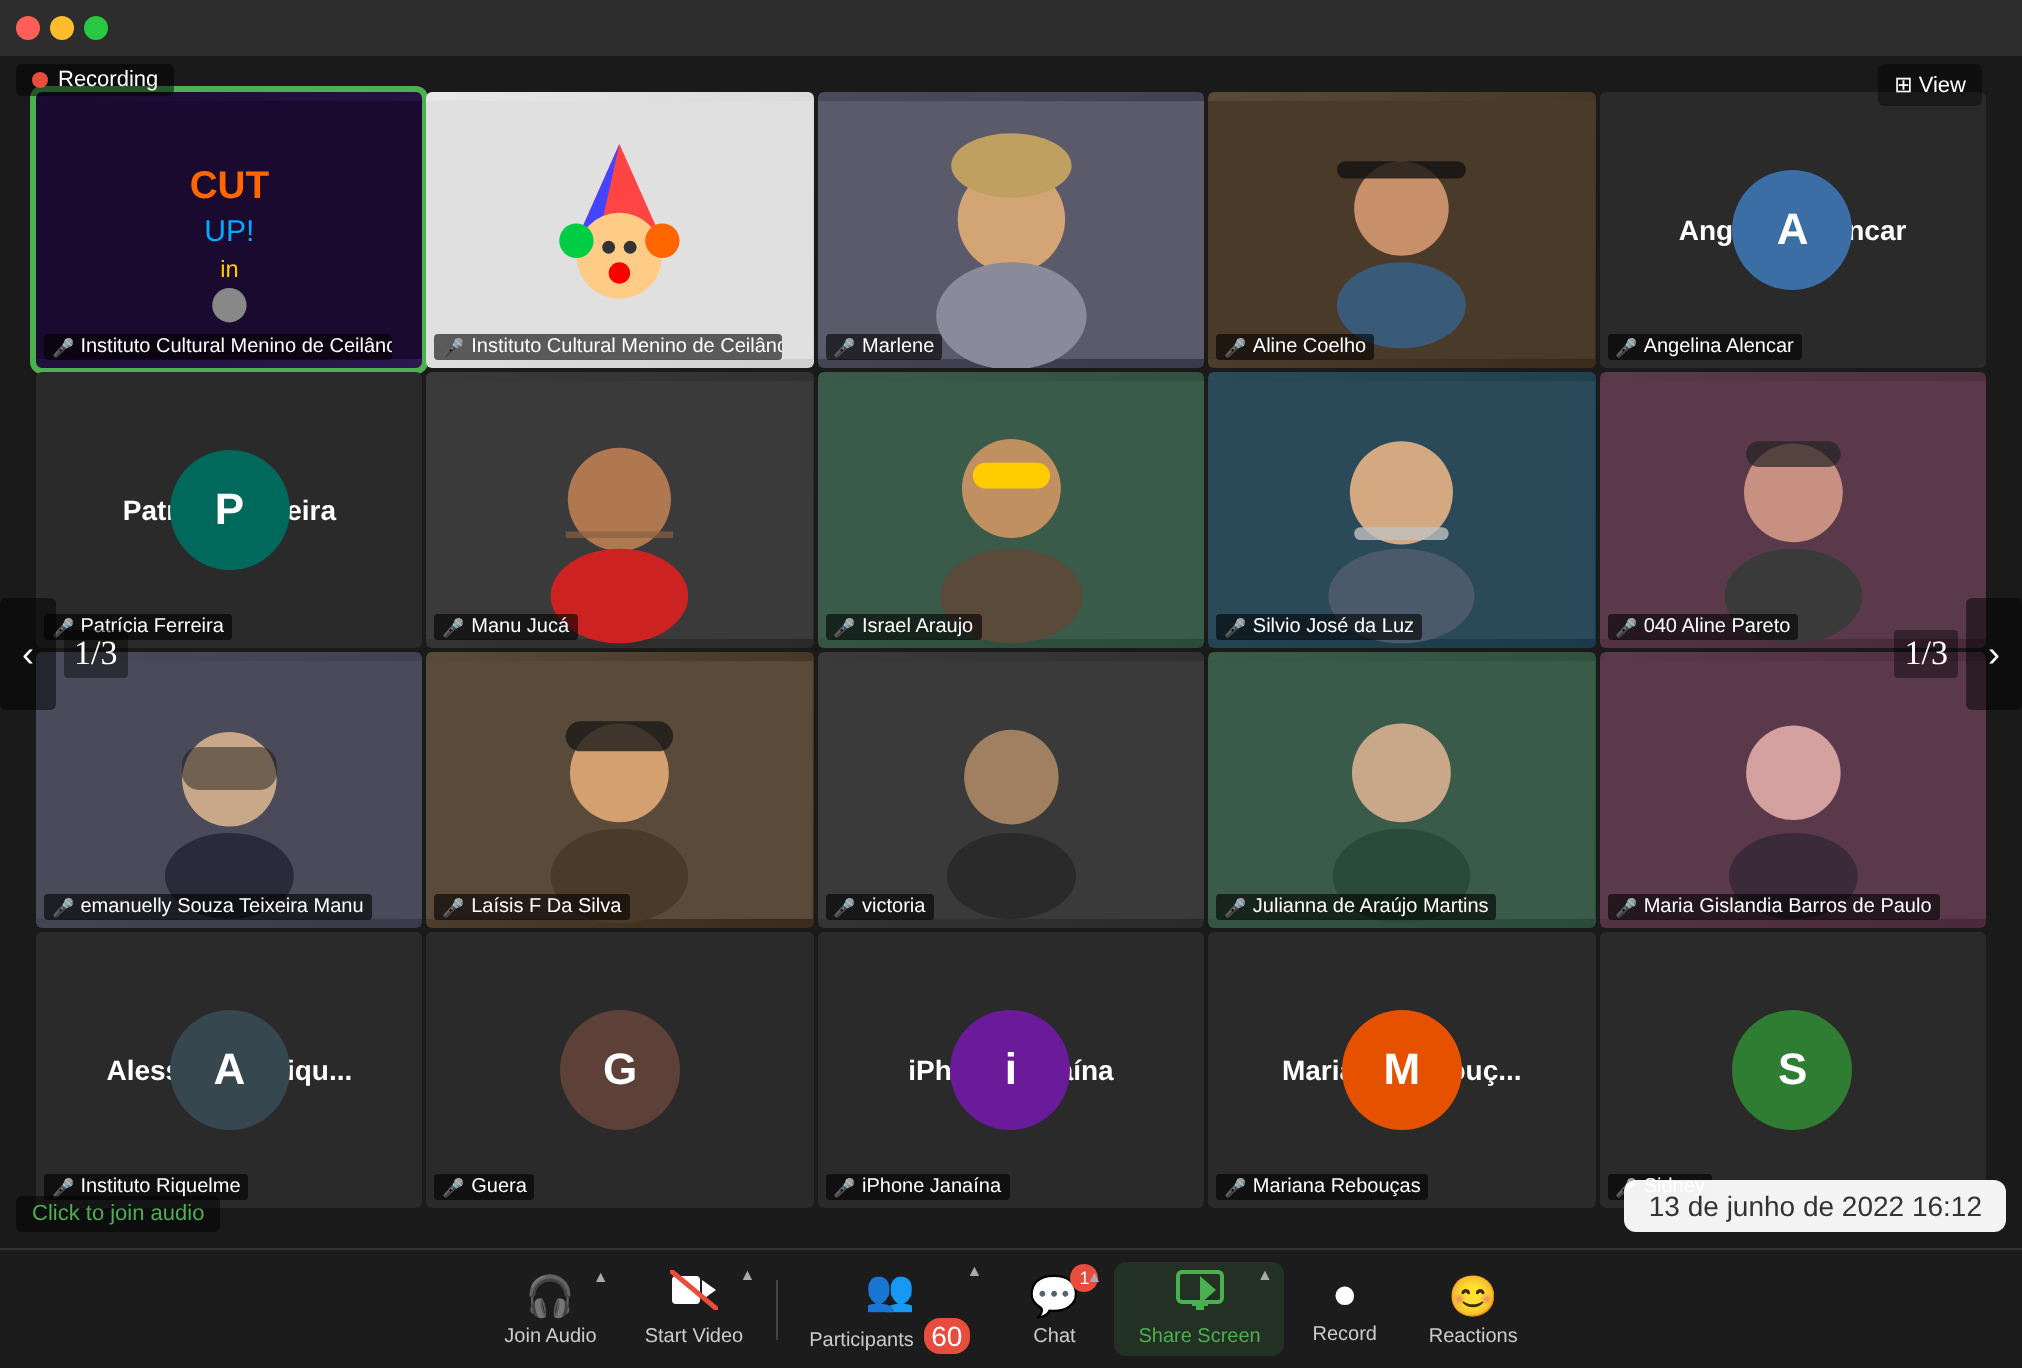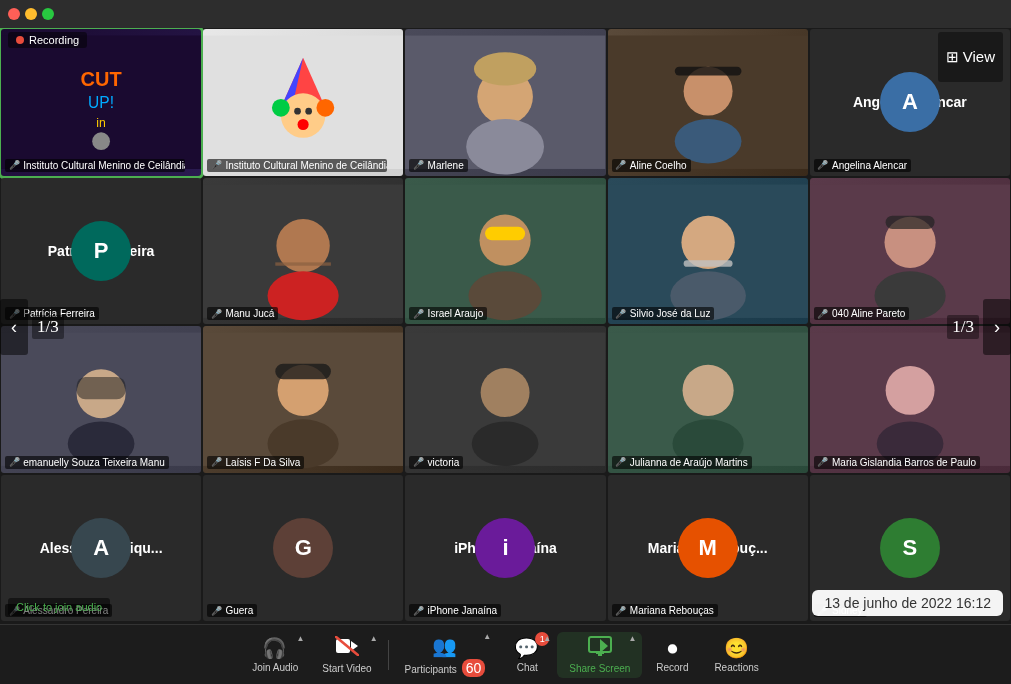--- a/index.html
+++ b/index.html
@@ -56,25 +56,25 @@
       z-index: 50;
     }
     #recording-badge .rec-dot {
       width: 8px; height: 8px; border-radius: 50%; background: #e74c3c;
     }
 
     
     #view-btn {
       position: absolute;
       top: 32px;
-      right: 8px;
-      color: #fff;
-      font-size: 15px;
+      right: 20px;
+      color: #fff;
+      font-size: 11px;
       background: rgba(0,0,0,0.4);
-      padding: 16px 8px;
+      padding: 4px 8px;
       border-radius: 3px;
       cursor: pointer;
       z-index: 50;
     }
 
     
     .nav-arrow {
       position: absolute;
       top: 50%;
       transform: translateY(-50%);
@@ -113,21 +113,21 @@
       position: absolute;
       top: 28px;
       left: 0;
       right: 0;
       bottom: 60px;
       display: grid;
       grid-template-columns: repeat(5, 1fr);
       grid-template-rows: repeat(4, 1fr);
       gap: 2px;
       background: #1a1a1a;
-      padding: 1px;
+      padding: 18px;
     }
 
     .video-cell {
       background: #2a2a2a;
       position: relative;
       overflow: hidden;
       border-radius: 3px;
     }
 
     .video-cell.active-speaker {
@@ -539,21 +539,21 @@
       <span class="mic-icon">🎤</span>
       <span>Maria Gislandia Barros de Paulo</span>
     </div>
   </div>
 
   <div class="video-cell">
     <div class="display-name">Alessandro Riqu...</div>
     <div class="avatar-circle av-dark">A</div>
     <div class="participant-name">
       <span class="mic-icon">🎤</span>
-      <span>Alessandro Pereira</span>
+      <span>Instituto Riquelme</span>
     </div>
   </div>
 
   <div class="video-cell">
     <div class="display-name">Guera</div>
     <div class="avatar-circle av-brown">G</div>
     <div class="participant-name">
       <span class="mic-icon">🎤</span>
       <span>Guera</span>
     </div>

